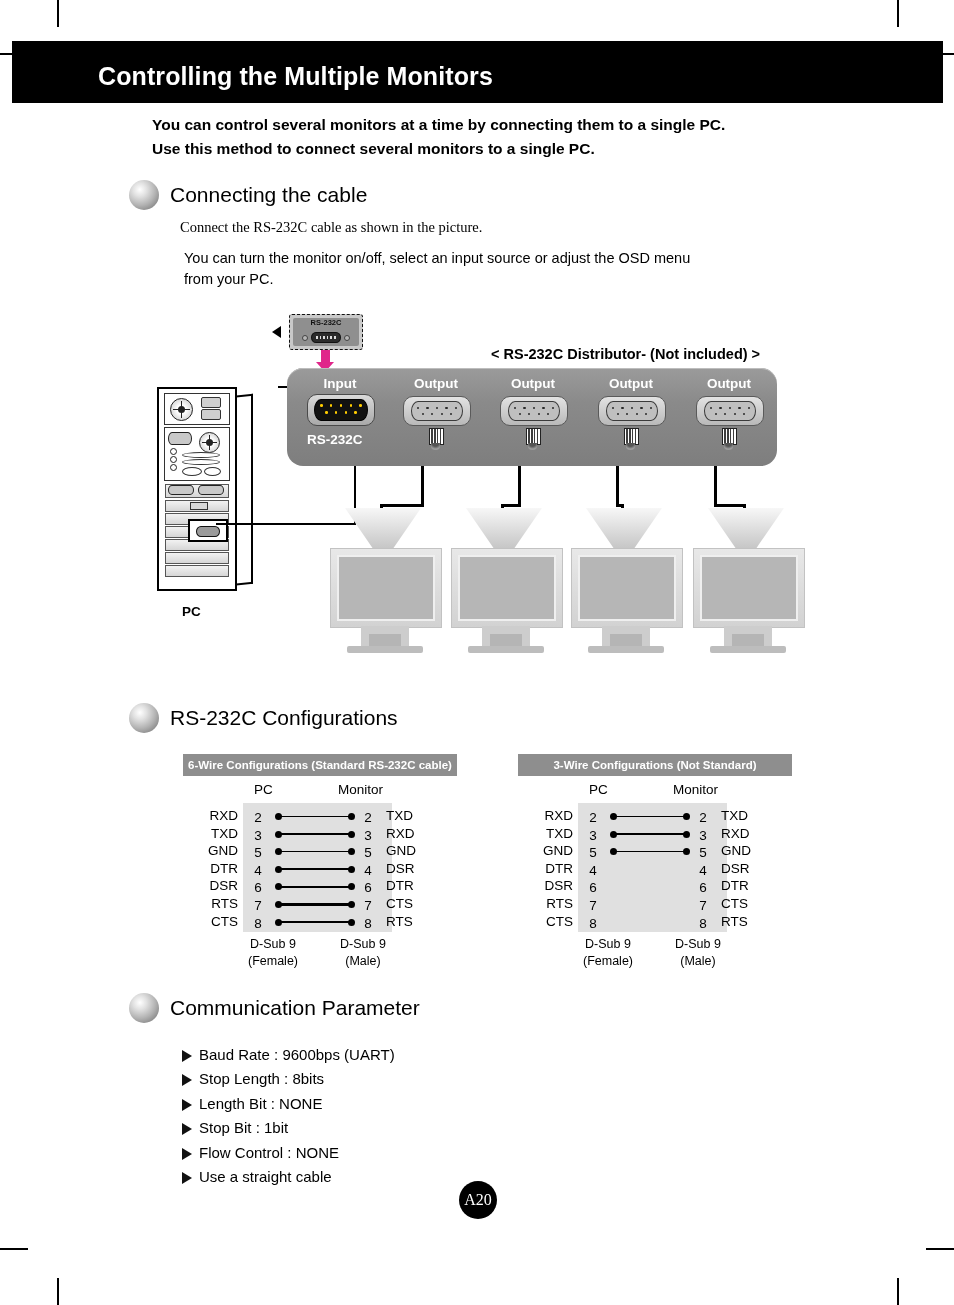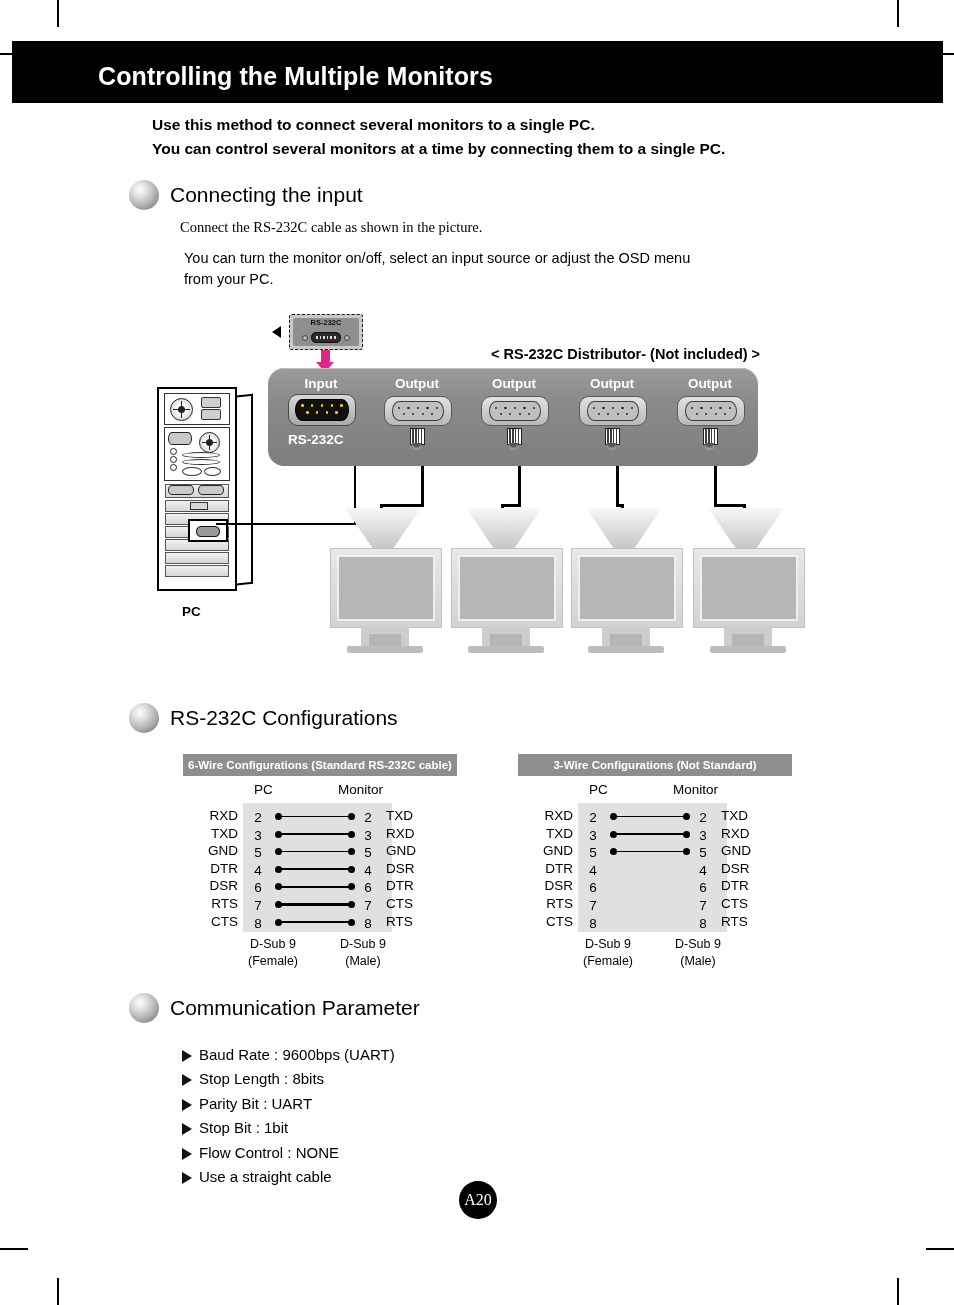--- a/index.html
+++ b/index.html
@@ -65,21 +65,21 @@
      background:repeating-linear-gradient(90deg,#ddd 0 1.5px,transparent 1.5px 3.6px);}
   #cablebox .scr{position:absolute;top:20px;width:4px;height:4px;border:1px solid #444;border-radius:50%;background:#b5b5b5;}
   #arrow-down{position:absolute;left:321px;top:350px;width:9px;height:15px;background:#e0268a;}
   #arrow-head{position:absolute;left:316px;top:362px;width:0;height:0;
      border-left:9.5px solid transparent;border-right:9.5px solid transparent;border-top:10px solid #e0268a;}
   #arrow-left{position:absolute;left:272px;top:326px;width:0;height:0;
      border-top:6px solid transparent;border-bottom:6px solid transparent;border-right:9px solid #000;}
 
   
   #dist-caption{position:absolute;left:491px;top:346px;font-size:14.5px;font-weight:bold;white-space:nowrap;}
-  #distributor{position:absolute;left:268px;top:368px;width:490px;height:98px;border-radius:16px;
+  #distributor{position:absolute;left:287px;top:368px;width:490px;height:98px;border-radius:16px;
      background:linear-gradient(#9b9b9b,#8a8a8a 35%,#7e7e7e);box-shadow:inset 0 1px 0 #bdbdbd;}
   .port-lbl{position:absolute;top:8px;font-size:13.5px;font-weight:bold;color:#fff;text-align:center;}
   .dport{position:absolute;top:28px;width:66px;height:28px;border-radius:10px;
      background:linear-gradient(#e3e3e3,#b9b9b9);border:1.3px solid #5a5a5a;}
   .dport .shell{position:absolute;left:7px;top:4px;right:7px;bottom:4px;border:1.6px solid #3a3a3a;
      border-radius:7px/50%;background:#bfbfbf;}
   .pinrow{position:absolute;left:5px;right:5px;display:flex;justify-content:space-between;}
   .pin{width:2.2px;height:2.2px;background:#2a2a2a;border-radius:50%;}
   #inport{position:absolute;left:20px;top:26px;width:66px;height:30px;border-radius:10px;
      background:linear-gradient(#d9d9d9,#a9a9a9);border:1.4px solid #4a4a4a;}
@@ -135,27 +135,27 @@
 <div class="crop" style="left:926px;top:53px;width:28px;height:1.6px;"></div>
 <div class="crop" style="left:0;top:1248px;width:28px;height:1.6px;"></div>
 <div class="crop" style="left:57px;top:1278px;width:1.6px;height:27px;"></div>
 <div class="crop" style="left:926px;top:1248px;width:28px;height:1.6px;"></div>
 <div class="crop" style="left:897px;top:1278px;width:1.6px;height:27px;"></div>
 
 <div id="header-bar"></div>
 <div id="header-title">Controlling the Multiple Monitors</div>
 
 <div id="intro">
+  <div>You can control several monitors at a time by connecting them to a single PC.</div>
   <div>Use this method to connect several monitors to a single PC.</div>
-  <div>You can control several monitors at a time by connecting them to a single PC.</div>
 </div>
 
 <div class="sec-head" style="left:129px;top:180px;">
   <div class="orb"></div>
-  <div class="sec-title">Connecting the input</div>
+  <div class="sec-title">Connecting the cable</div>
 </div>
 
 <div class="sub" style="left:180px;top:219px;">Connect the RS-232C cable as shown in the picture.</div>
 
 <div class="note" style="left:173px;top:248px;">
   <div style="padding-left:11px;">You can turn the monitor on/off, select an input source or adjust the OSD menu</div>
   <div style="padding-left:11px;">from your PC.</div>
 </div>
 
 <div id="pc-wrap">
@@ -498,21 +498,21 @@
 <div class="sec-head" style="left:129px;top:993px;">
   <div class="orb"></div>
   <div class="sec-title">Communication Parameter</div>
 </div>
 <div id="params">
     <div class="tri" style="left: 182px; top: 1050px;"></div>
     <div class="param" style="left: 199px; top: 1046px;">Baud Rate : 9600bps (UART)</div>
     <div class="tri" style="left: 182px; top: 1074.4px;"></div>
     <div class="param" style="left: 199px; top: 1070.4px;">Stop Length : 8bits</div>
     <div class="tri" style="left: 182px; top: 1098.8px;"></div>
-    <div class="param" style="left: 199px; top: 1094.8px;">Parity Bit : UART</div>
+    <div class="param" style="left: 199px; top: 1094.8px;">Length Bit : NONE</div>
     <div class="tri" style="left: 182px; top: 1123.2px;"></div>
     <div class="param" style="left: 199px; top: 1119.2px;">Stop Bit : 1bit</div>
     <div class="tri" style="left: 182px; top: 1147.6px;"></div>
     <div class="param" style="left: 199px; top: 1143.6px;">Flow Control : NONE</div>
     <div class="tri" style="left: 182px; top: 1172px;"></div>
     <div class="param" style="left: 199px; top: 1168px;">Use a straight cable</div>
   </div>
 
 <div id="page-badge">A20</div>
 

